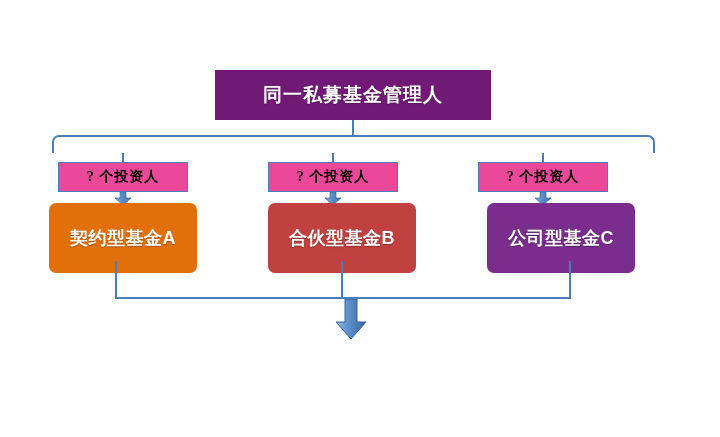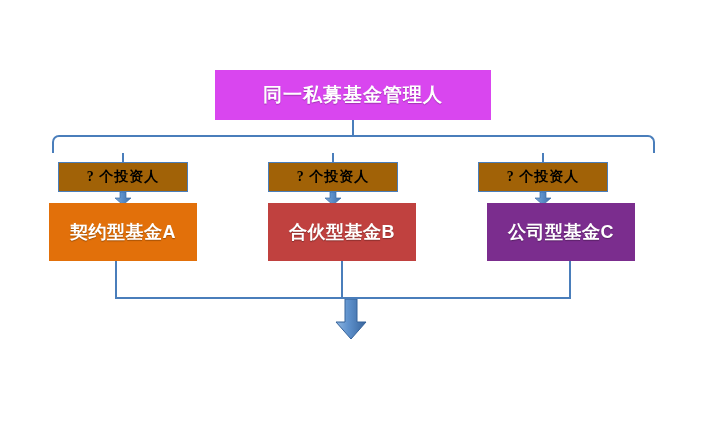--- a/index.html
+++ b/index.html
@@ -16,53 +16,54 @@
     position:absolute;
     display:flex;align-items:center;justify-content:center;
     box-sizing:border-box;
     text-align:center;
     white-space:nowrap;
   }
 
   
   .manager{
     left:215px;top:70px;width:276px;height:50px;
-    background:#d946ef;
+    background:#701a75;
     color:#ffffff;
     font-size:19px;
     font-weight:700;
     letter-spacing:1px;
     text-shadow:0 1px 1px rgba(0,0,0,.25);
   }
 
   
   .investor{
     width:130px;height:30px;
-    background:#a16207;
+    background:#ec4899;
     border:1.5px solid #4a7ebb;
     color:#000000;
     font-family:"Liberation Serif","DejaVu Serif",serif;
     font-size:14px;
     font-weight:700;
     letter-spacing:1px;
     top:162px;
   }
   .inv1{left:58px;}
   .inv2{left:268px;}
   .inv3{left:478px;}
 
   
   .fund{
-    width:148px;height:58px;
+    width:148px;height:70px;
     top:203px;
     color:#ffffff;
     font-size:18px;
     font-weight:700;
     letter-spacing:.5px;
     text-shadow:0 1px 1px rgba(0,0,0,.3);
+    border-radius:7px;
   }
   .fund1{left:49px;background:#e2700a;}
   .fund2{left:268px;background:#c0413f;text-align:right;}
   .fund3{left:487px;background:#7b2d8e;}
 
   
   .project{
     left:180px;top:337px;width:350px;height:51px;
     background:#f4b316;
     color:#ffffff;

